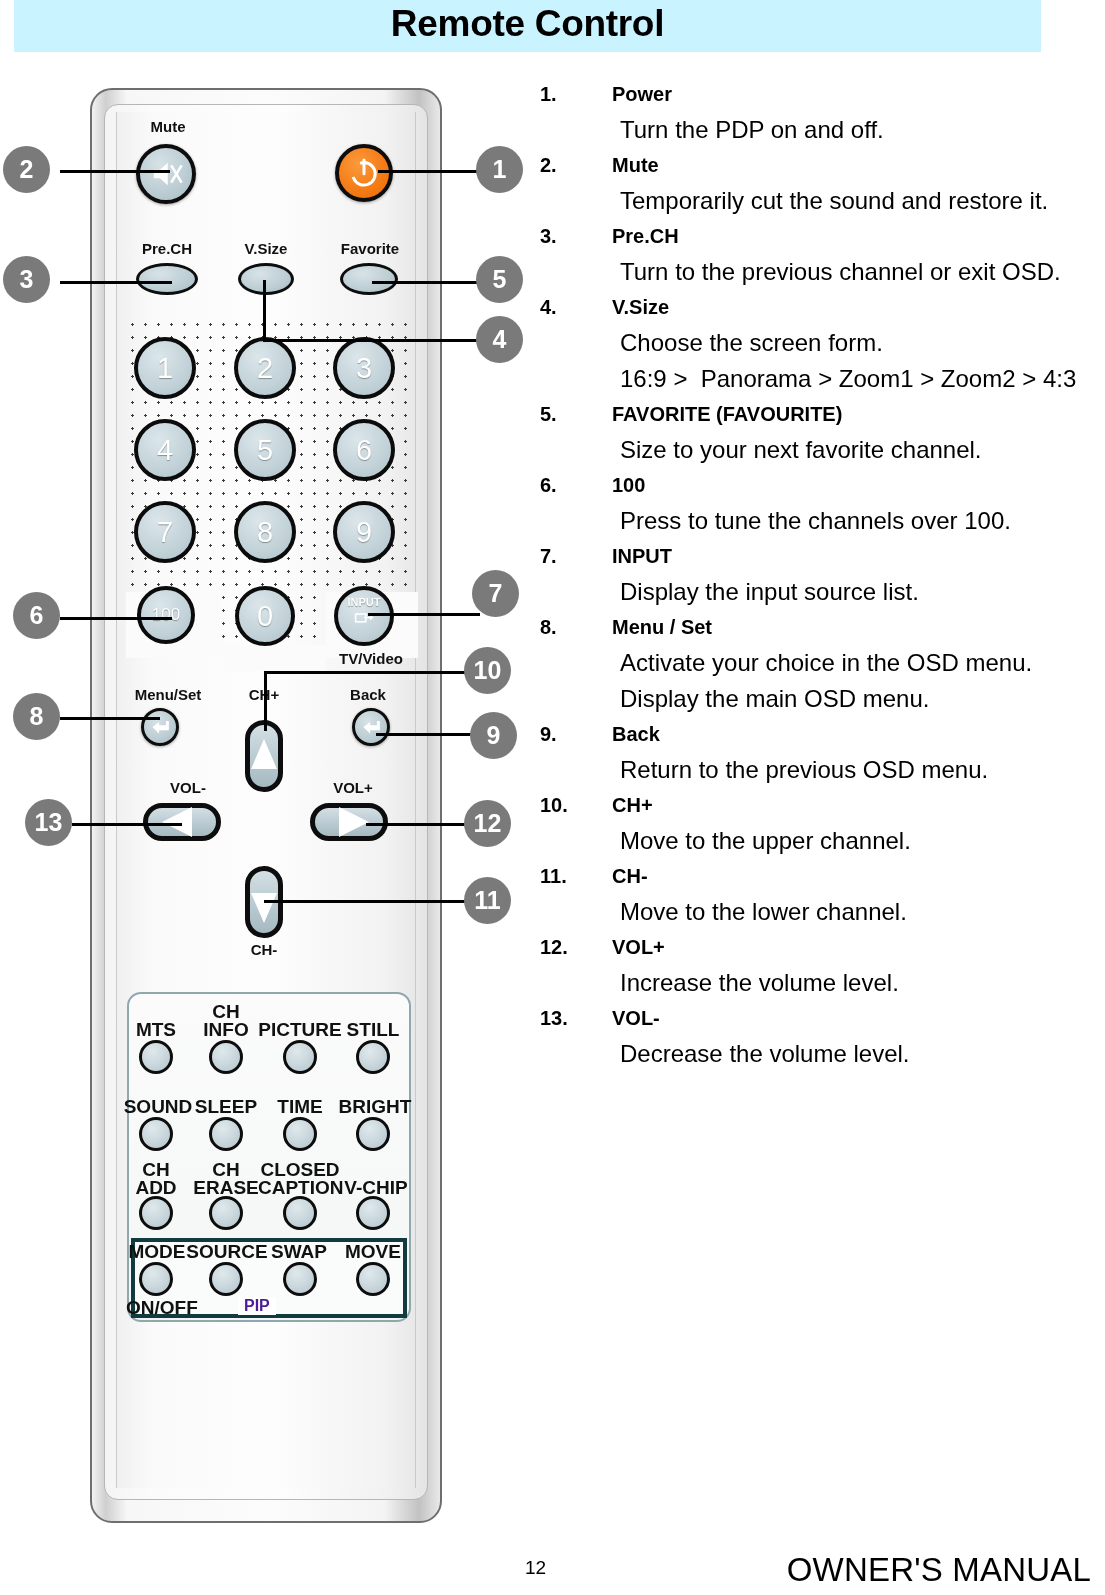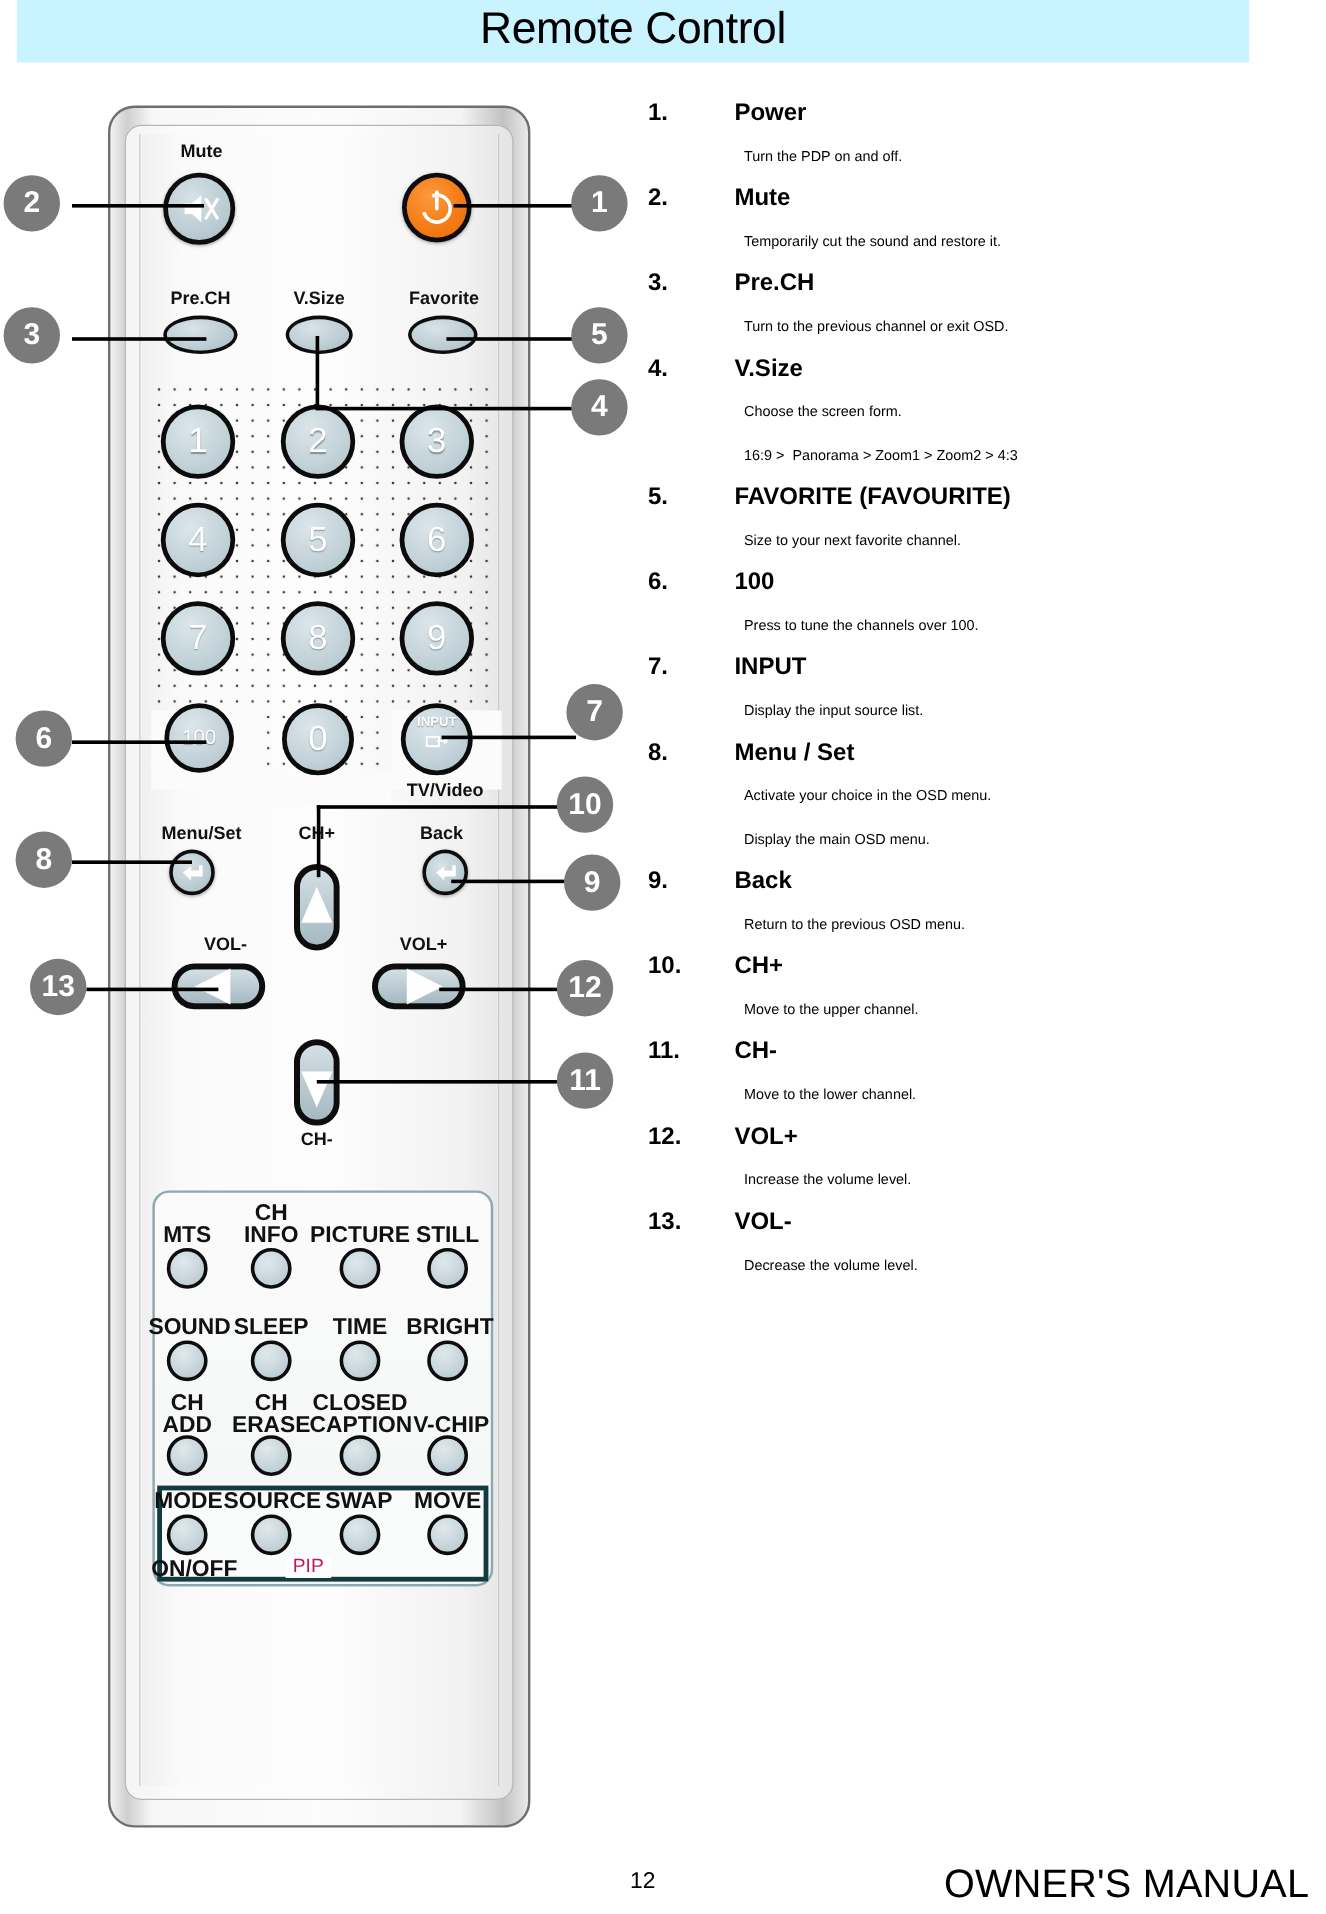--- a/index.html
+++ b/index.html
@@ -10,39 +10,39 @@
     color:#000;
   }
   
   .header-band{
     position:absolute;left:14px;top:0;width:1027px;height:52px;
     background:#c9f3ff;
   }
   .header-title{
     position:absolute;left:14px;top:0;width:1027px;height:48px;
     display:flex;align-items:center;justify-content:center;
-    font-size:37px;font-weight:normal;letter-spacing:-.3px;
+    font-size:37px;font-weight:bold;letter-spacing:-.3px;
     color:#000;white-space:nowrap;
   }
 
   
   .desc-col{
     position:absolute;left:540px;top:78px;width:560px;
   }
   .desc-item{position:relative;margin-bottom:3px;}
   .desc-head{display:flex;align-items:flex-start;}
   .desc-num{
     width:72px;flex:0 0 72px;
     font-size:20px;font-weight:bold;line-height:32px;
   }
   .desc-title{
     font-size:20px;font-weight:bold;line-height:32px;
   }
   .desc-line{
-    margin-left:80px;font-size:12px;line-height:32px;padding-top:4px;
+    margin-left:80px;font-size:24px;line-height:32px;padding-top:4px;
     white-space:pre;
   }
 
   
   .footer{
     position:absolute;left:0;bottom:0;width:1105px;height:52px;
   }
   .pagenum{
     position:absolute;left:525px;top:14px;font-size:19px;
   }
@@ -140,22 +140,22 @@
     background:linear-gradient(180deg,#fbfbfb,#f4f6f6);
     box-sizing:border-box;
   }
   .pip-box{
     position:absolute;left:131px;top:1238px;width:276px;height:80px;
     border:4px solid #113b3f;
     box-sizing:border-box;
     background:#fafbfb;
   }
   .pip-word{
-    position:absolute;left:238px;top:1297px;font-size:16px;font-weight:normal;
-    background:#ffffff;padding:0 6px;color:#be185d;
+    position:absolute;left:238px;top:1297px;font-size:16px;font-weight:bold;
+    background:#ffffff;padding:0 6px;color:#4c1d95;
   }
   .btn-small{
     position:absolute;width:34px;height:34px;border-radius:50%;
     background:radial-gradient(circle at 38% 30%,#dfe9ec 0%,#c6d4da 60%,#b2c3ca 100%);
     border:3px solid #0d0d0d;box-sizing:border-box;
   }
 
   
   .badge{
     position:absolute;width:47px;height:47px;border-radius:50%;

